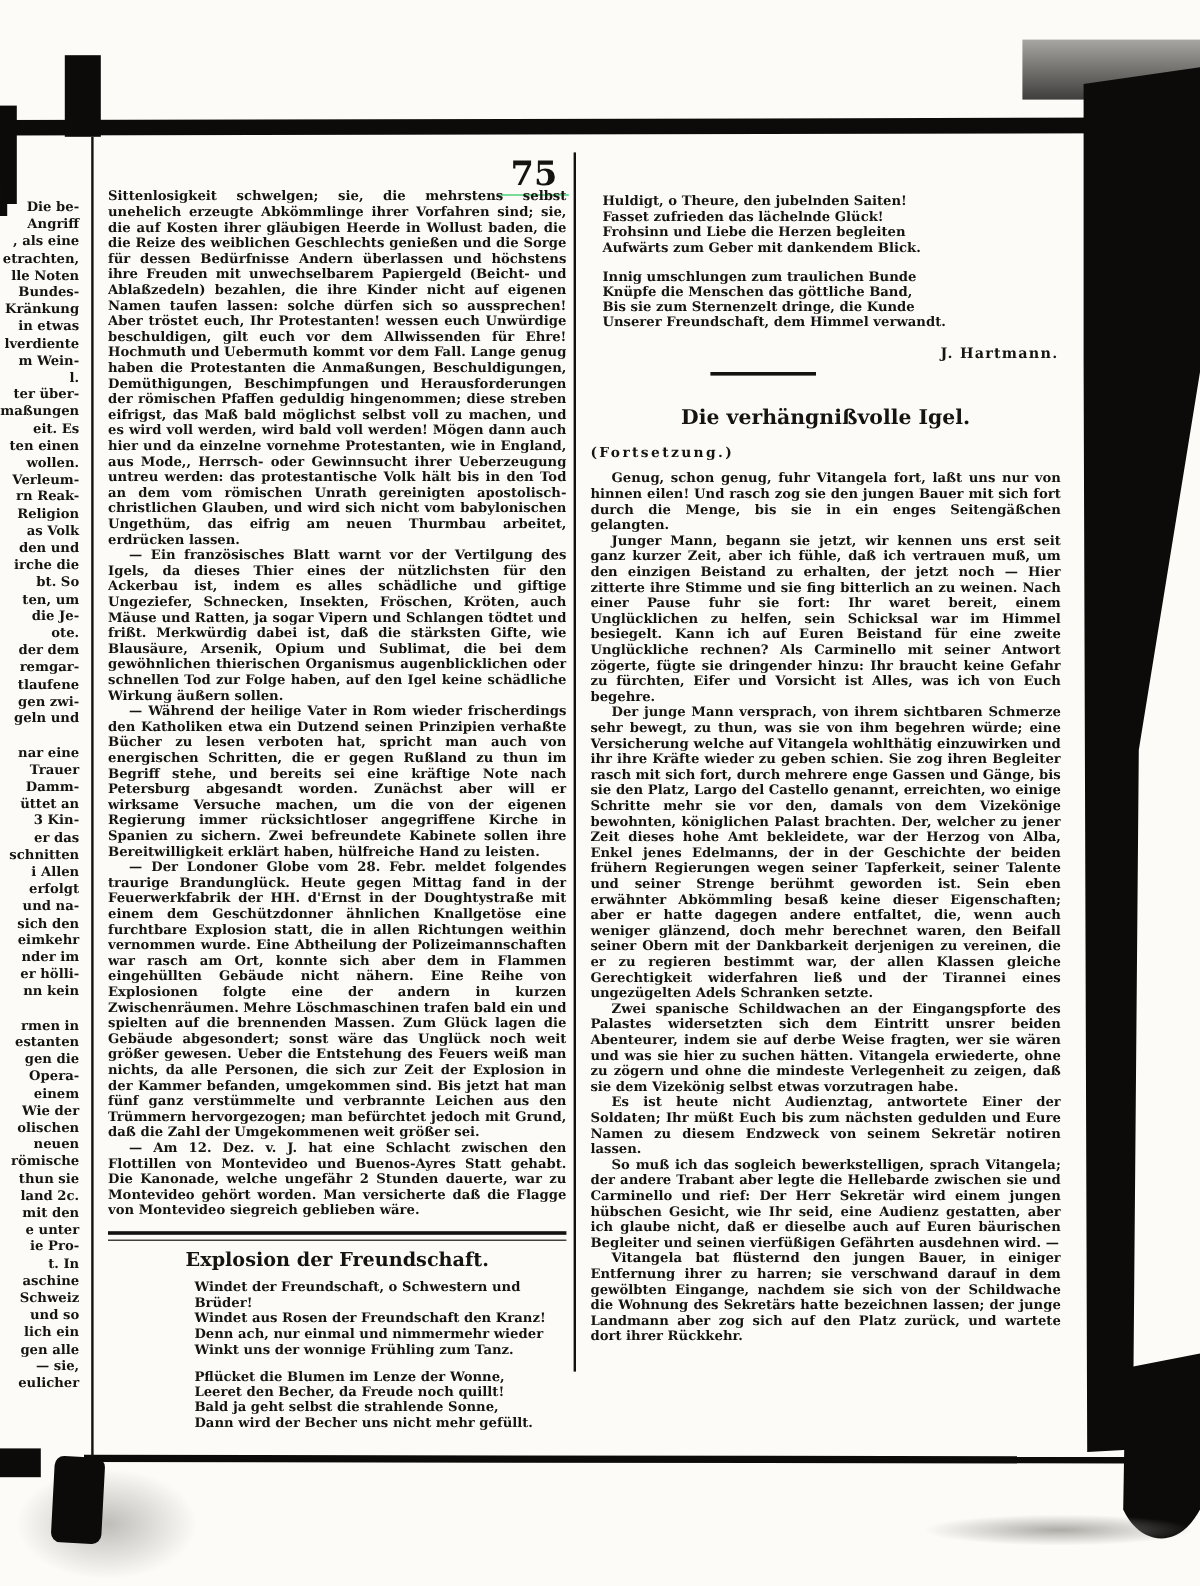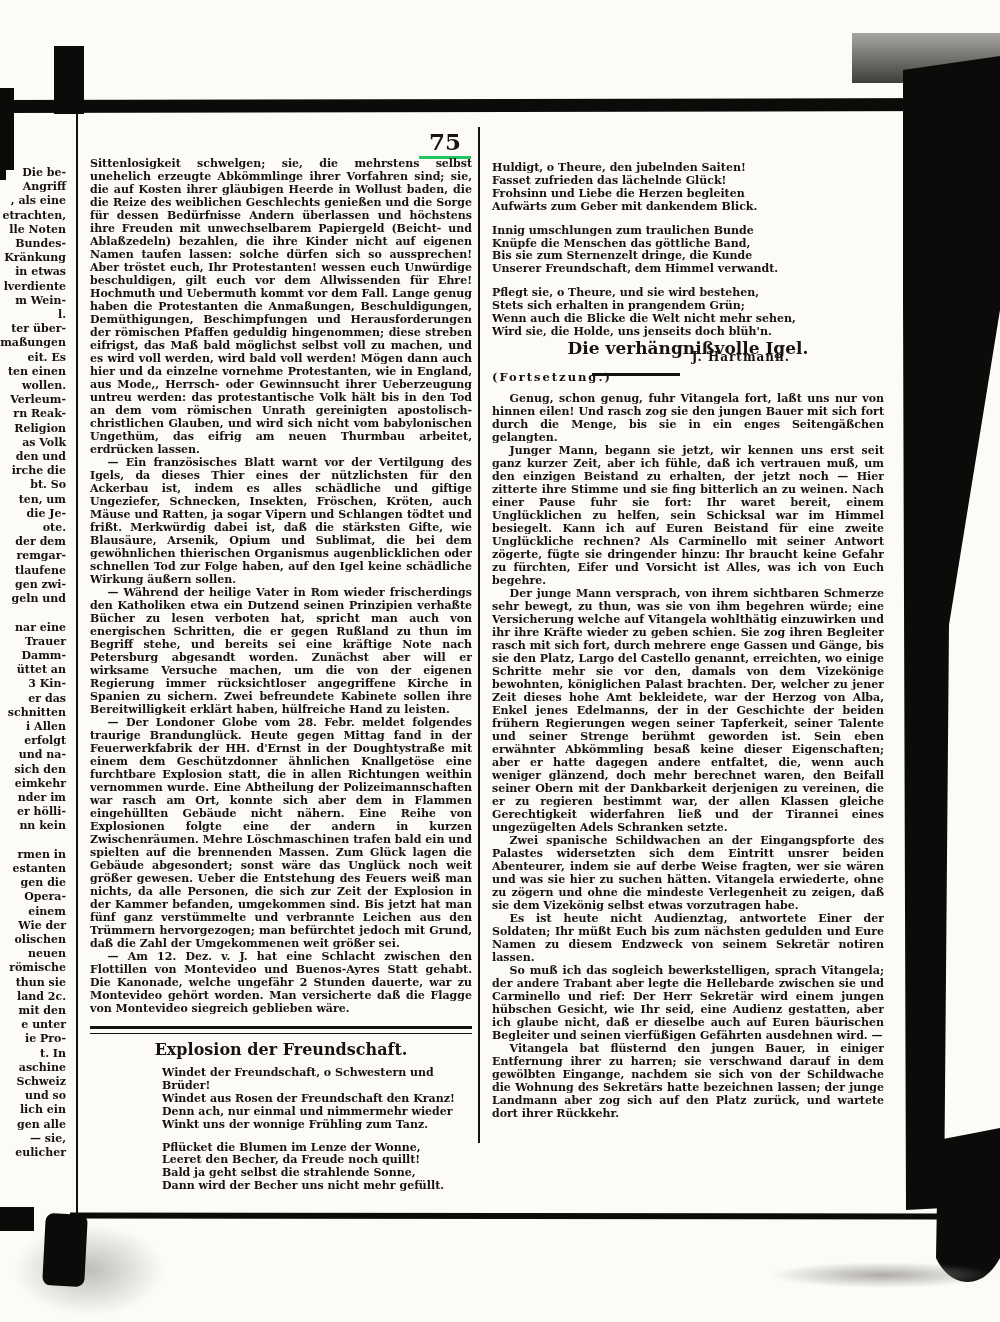--- a/index.html
+++ b/index.html
@@ -16,37 +16,37 @@
   #bottom-left-bar{left:0;top:1207px;width:34px;height:24px;}
   #bottom-blob{left:44px;top:1214px;width:42px;height:72px;border-radius:8px;transform:rotate(3deg);}
   #bottom-blob-halo{left:14px;top:1224px;width:150px;height:92px;background:radial-gradient(closest-side,#8d8a85,rgba(141,138,133,0));opacity:.55;}
   #bottom-right-streak{left:770px;top:1262px;width:225px;height:26px;background:radial-gradient(closest-side,#9b9893,rgba(155,152,147,0));opacity:.8;}
   .rule-v{position:absolute;background:#141210;}
   #left-rule{left:76px;top:114px;width:2px;height:1100px;}
   #center-rule{left:478px;top:127px;width:2px;height:1016px;}
   svg.overlay{position:absolute;left:0;top:0;pointer-events:none;}
   
   #pageno-wrap{position:absolute;left:398px;top:128px;width:94px;text-align:center;}
-  #pageno{display:inline-block;font-size:23px;font-weight:bold;border-bottom:3px solid #22c55e;padding:0 10px 1px 10px;}
+  #pageno{display:inline-block;font-size:28px;font-weight:bold;border-bottom:1px solid #22c55e;padding:0 10px 1px 10px;}
   
   #margin-col{position:absolute;left:0;top:166px;width:66px;text-align:right;
               font-weight:bold;font-size:11px;line-height:14.2px;white-space:pre-line;}
   
   .coltext{font-weight:bold;font-size:11px;line-height:13px;text-align:justify;}
   #left-col{position:absolute;left:90px;top:157px;width:382px;height:862px;overflow:hidden;}
   #left-col p, #story p{margin:0;text-indent:1.6em;}
   #left-col p:first-child{text-indent:0;}
   #song{position:absolute;left:90px;top:1026px;width:382px;}
   .double-rule{height:4px;border-top:3px solid #141210;border-bottom:1.5px solid #141210;margin:0 0 6px 0;}
   .song-title{font-size:16px;font-weight:bold;text-align:center;margin:2px 0 8px 0;}
   .stanza{font-weight:bold;font-size:11px;line-height:12.9px;white-space:pre-line;margin:0 0 10px 0;}
   #song .stanza{margin-left:72px;}
   #right-poem{position:absolute;left:492px;top:162px;width:390px;}
-  #right-poem .stanza{margin-bottom:11px;}
-  .signature{font-weight:bold;font-size:12px;text-align:right;margin-right:92px;letter-spacing:1px;}
+  #right-poem .stanza{margin-left:10px;margin-bottom:11px;}
+  .signature{font-weight:bold;font-size:12px;text-align:right;letter-spacing:1px;}
   .short-rule{width:88px;height:3px;background:#141210;margin:9px 0 0 100px;}
   #story-block{position:absolute;left:492px;top:338px;width:392px;height:808px;overflow:hidden;}
   .story-title{font-size:17px;font-weight:bold;text-align:center;margin:0 0 4px 0;}
   .story-subtitle{font-size:11.5px;font-weight:bold;text-align:left;letter-spacing:2px;margin:12px 0 8px 0;}
 </style>
 </head>
 <body>
 
 <div id="page">
 
@@ -169,24 +169,20 @@
   <div id="right-poem">
     <div>
         <div class="stanza">Huldigt, o Theure, den jubelnden Saiten!
 Fasset zufrieden das lächelnde Glück!
 Frohsinn und Liebe die Herzen begleiten
 Aufwärts zum Geber mit dankendem Blick.</div>
         <div class="stanza">Innig umschlungen zum traulichen Bunde
 Knüpfe die Menschen das göttliche Band,
 Bis sie zum Sternenzelt dringe, die Kunde
 Unserer Freundschaft, dem Himmel verwandt.</div>
-        <div class="stanza">Pflegt sie, o Theure, und sie wird bestehen,
-Stets sich erhalten in prangendem Grün;
-Wenn auch die Blicke die Welt nicht mehr sehen,
-Wird sie, die Holde, uns jenseits doch blüh'n.</div>
       </div>
     <div class="signature">J. Hartmann.</div>
     <div class="short-rule"></div>
   </div>
 
   <div id="story-block">
     <div class="story-title">Die verhängnißvolle Igel.</div>
     <div class="story-subtitle">(Fortsetzung.)</div>
     <div id="story" class="coltext">
         <p>Genug, schon genug, fuhr Vitangela fort, laßt uns nur von hinnen eilen! Und rasch zog sie den jungen Bauer mit sich fort durch die Menge, bis sie in ein enges Seitengäßchen gelangten.</p>

